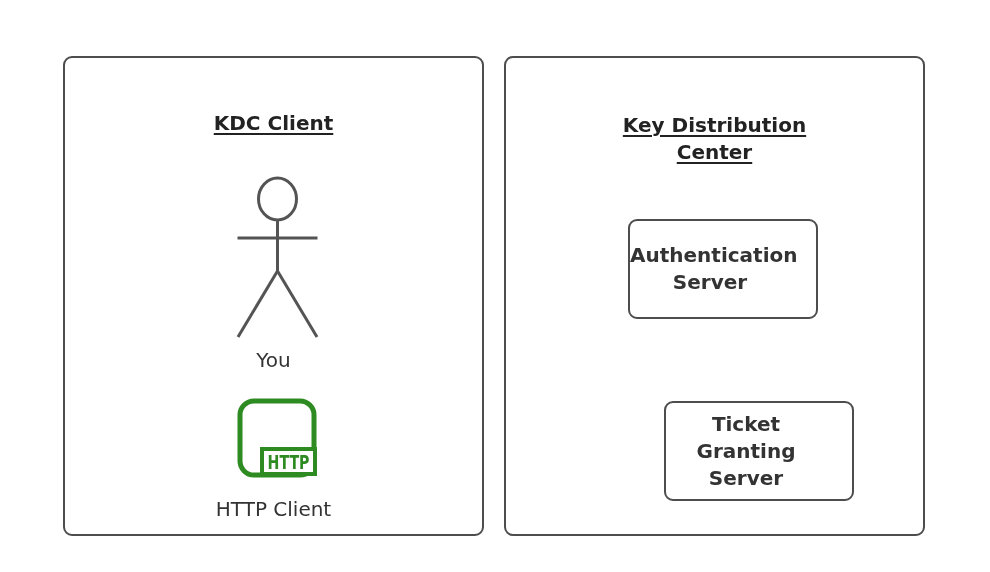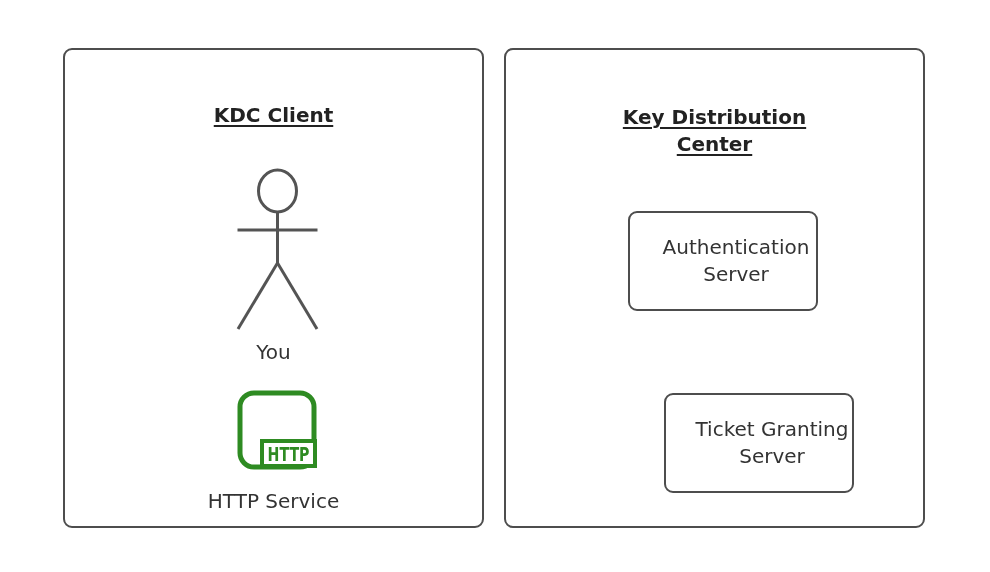--- a/index.html
+++ b/index.html
@@ -10,21 +10,21 @@
   }
   .canvas {
     position: relative;
     width: 990px;
     height: 572px;
     background: #ffffff;
     overflow: hidden;
   }
   .panel {
     position: absolute;
-    top: 48px;
+    top: 56px;
     width: 421px;
     height: 480px;
     border: 2.5px solid #4d4d4d;
     border-radius: 9px;
     background: #ffffff;
     box-sizing: border-box;
   }
   #left-panel  { left: 63px; }
   #right-panel { left: 504px; }
 
@@ -72,22 +72,23 @@
     position: absolute;
     left: 122px;
     width: 190px;
     height: 100px;
     border: 2.5px solid #4d4d4d;
     border-radius: 9px;
     background: #ffffff;
     box-sizing: border-box;
     display: flex;
     align-items: center;
-    justify-content: flex-end;
+    justify-content: flex-start;
     text-align: center;
+    font-weight: bold;
   }
   #auth-node { top: 161px; }
   #tgs-node  { top: 343px; margin-left: 36px; }
   .node span {
     display: inline-block;
     max-width: 160px;
     font-size: 20px;
     color: #333333;
     line-height: 27px;
   }
@@ -111,21 +112,21 @@
     </svg>
 
     <div class="diagram-label" id="you-label">You</div>
 
     <svg id="http-svg" width="80" height="81" viewBox="0 0 80 81">
       <rect x="3" y="4" width="74" height="74" rx="14" ry="14" fill="none" stroke="#2e8b22" stroke-width="5"></rect>
       <rect x="25" y="52" width="53" height="25" fill="#ffffff" stroke="#2e8b22" stroke-width="4"></rect>
       <text x="51.5" y="71.5" text-anchor="middle" font-family="DejaVu Sans, sans-serif" font-size="19" font-weight="bold" fill="#2e8b22" textLength="42" lengthAdjust="spacingAndGlyphs">HTTP</text>
     </svg>
 
-    <div class="diagram-label" id="http-label">HTTP Service</div>
+    <div class="diagram-label" id="http-label">HTTP Client</div>
   </section>
 
   <section class="panel" id="right-panel">
     <h2 class="panel-title">Key Distribution Center</h2>
 
     <div class="node" id="auth-node">
       <span>Authentication Server</span>
     </div>
 
     <div class="node" id="tgs-node">

